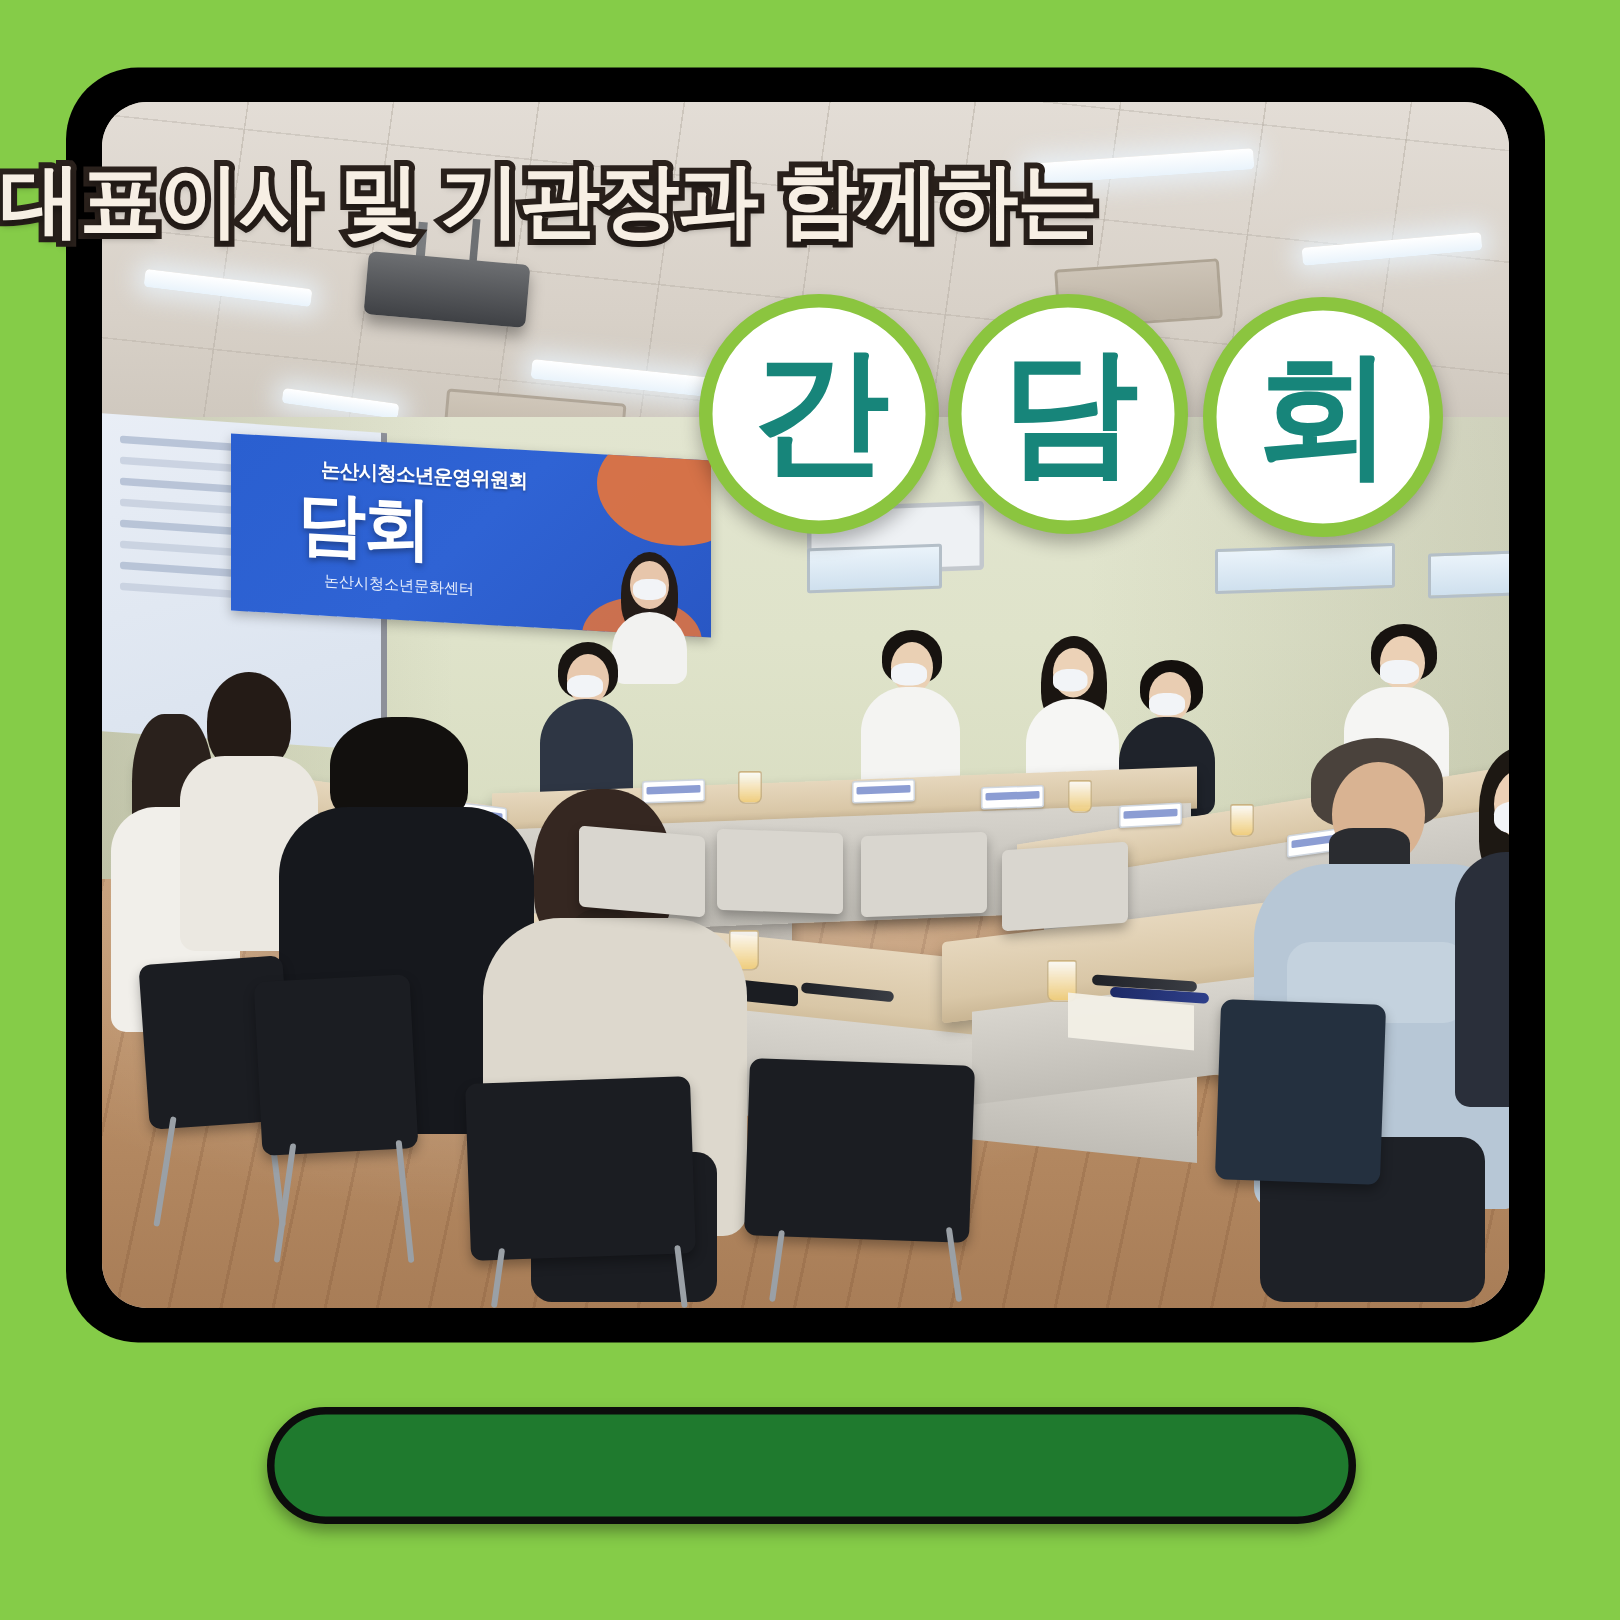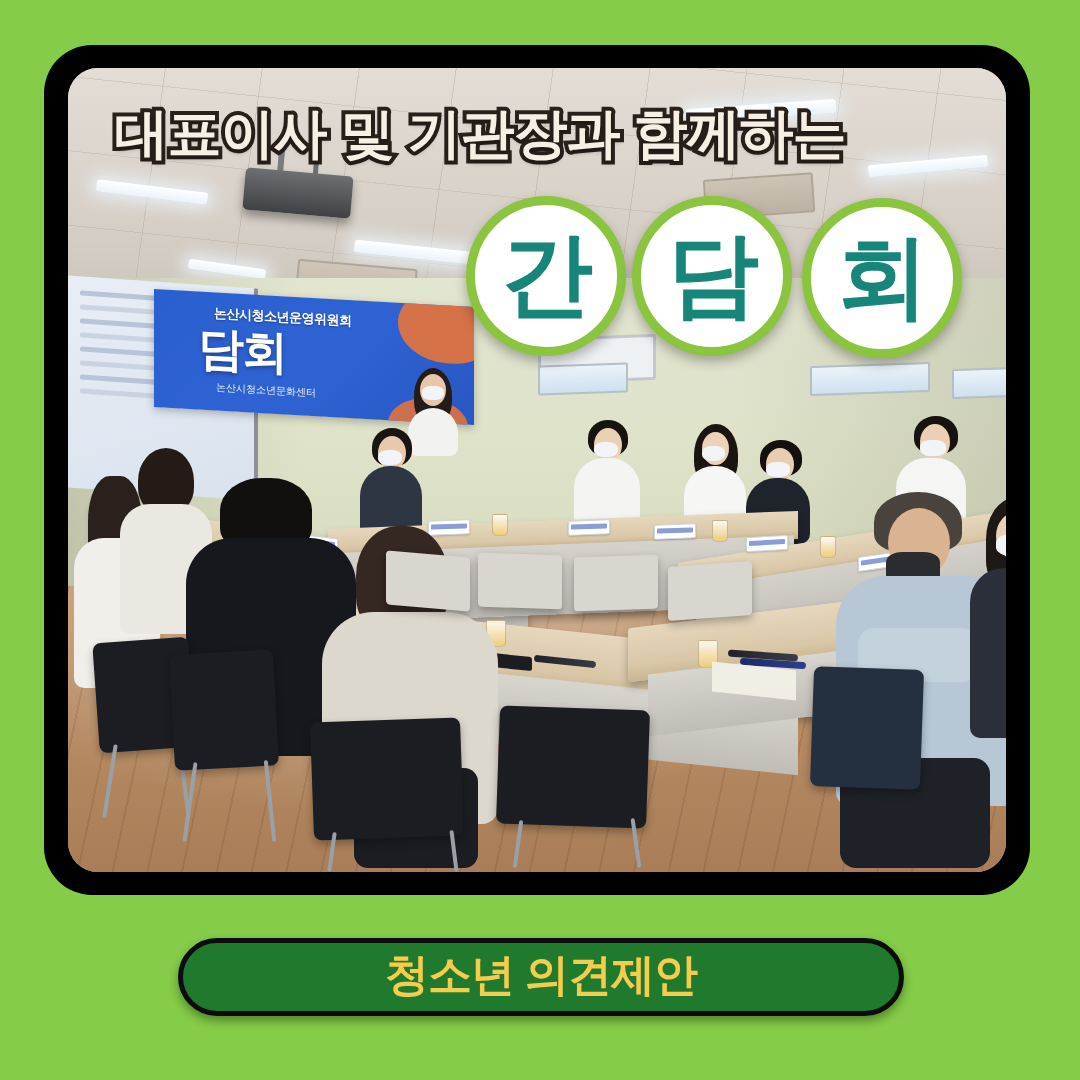--- a/index.html
+++ b/index.html
@@ -219,21 +219,21 @@
     border-radius:2px 2px 5px 5px;
   }
   .mic {
     position:absolute; height:7px; border-radius:4px;
     background:linear-gradient(90deg,#202227,#3a3d44);
   }
 
   
   .headline {
     position:absolute; left:0; top:98px; width:960px;
-    text-align:center;
+    text-align:left;
     font-size:54px; font-weight:bold; letter-spacing:-1px;
     color:#f7efe4;
     -webkit-text-stroke:8px #2a211c;
     paint-order:stroke fill;
     white-space:nowrap;
     text-shadow:0 3px 5px rgba(0,0,0,.35);
   }
 
   
   .circle-row { position:absolute; left:0; top:196px; width:1080px; height:168px; }
@@ -456,16 +456,15 @@
     </div>
     <div class="circ c2">
       <span>담</span>
     </div>
     <div class="circ c3">
       <span>회</span>
     </div>
   </div>
 
   <div class="pill">
-    <span class="pill-text pill-yellow">청소년 의견제안</span>
   </div>
 
 </div>
 
 </body></html>

